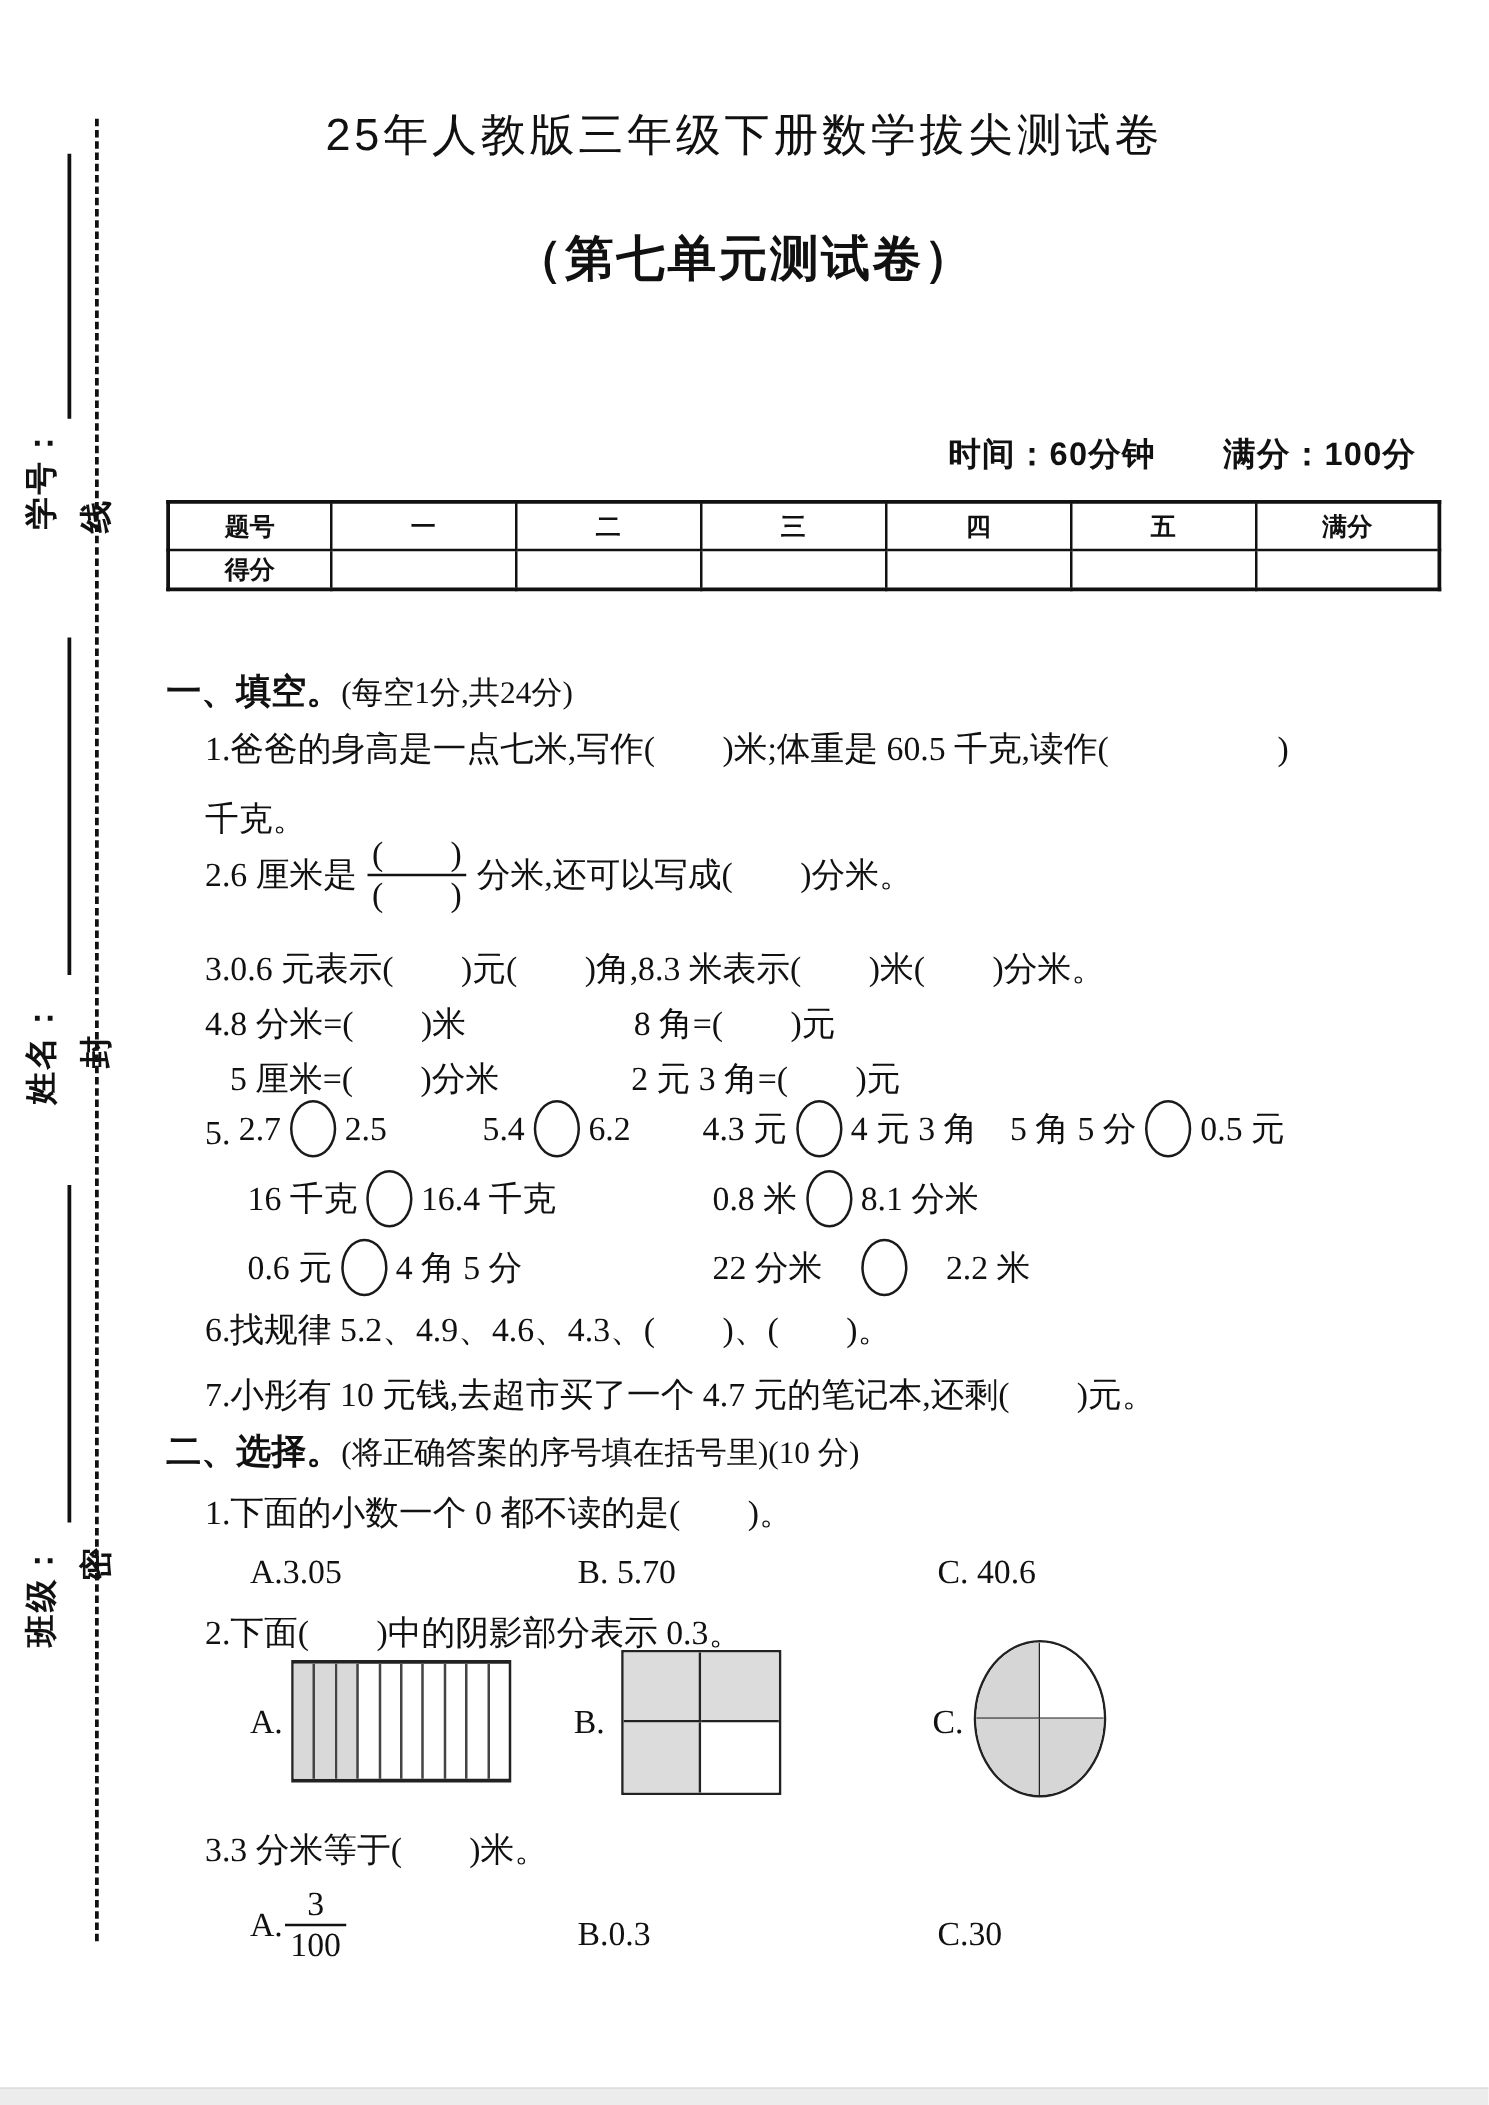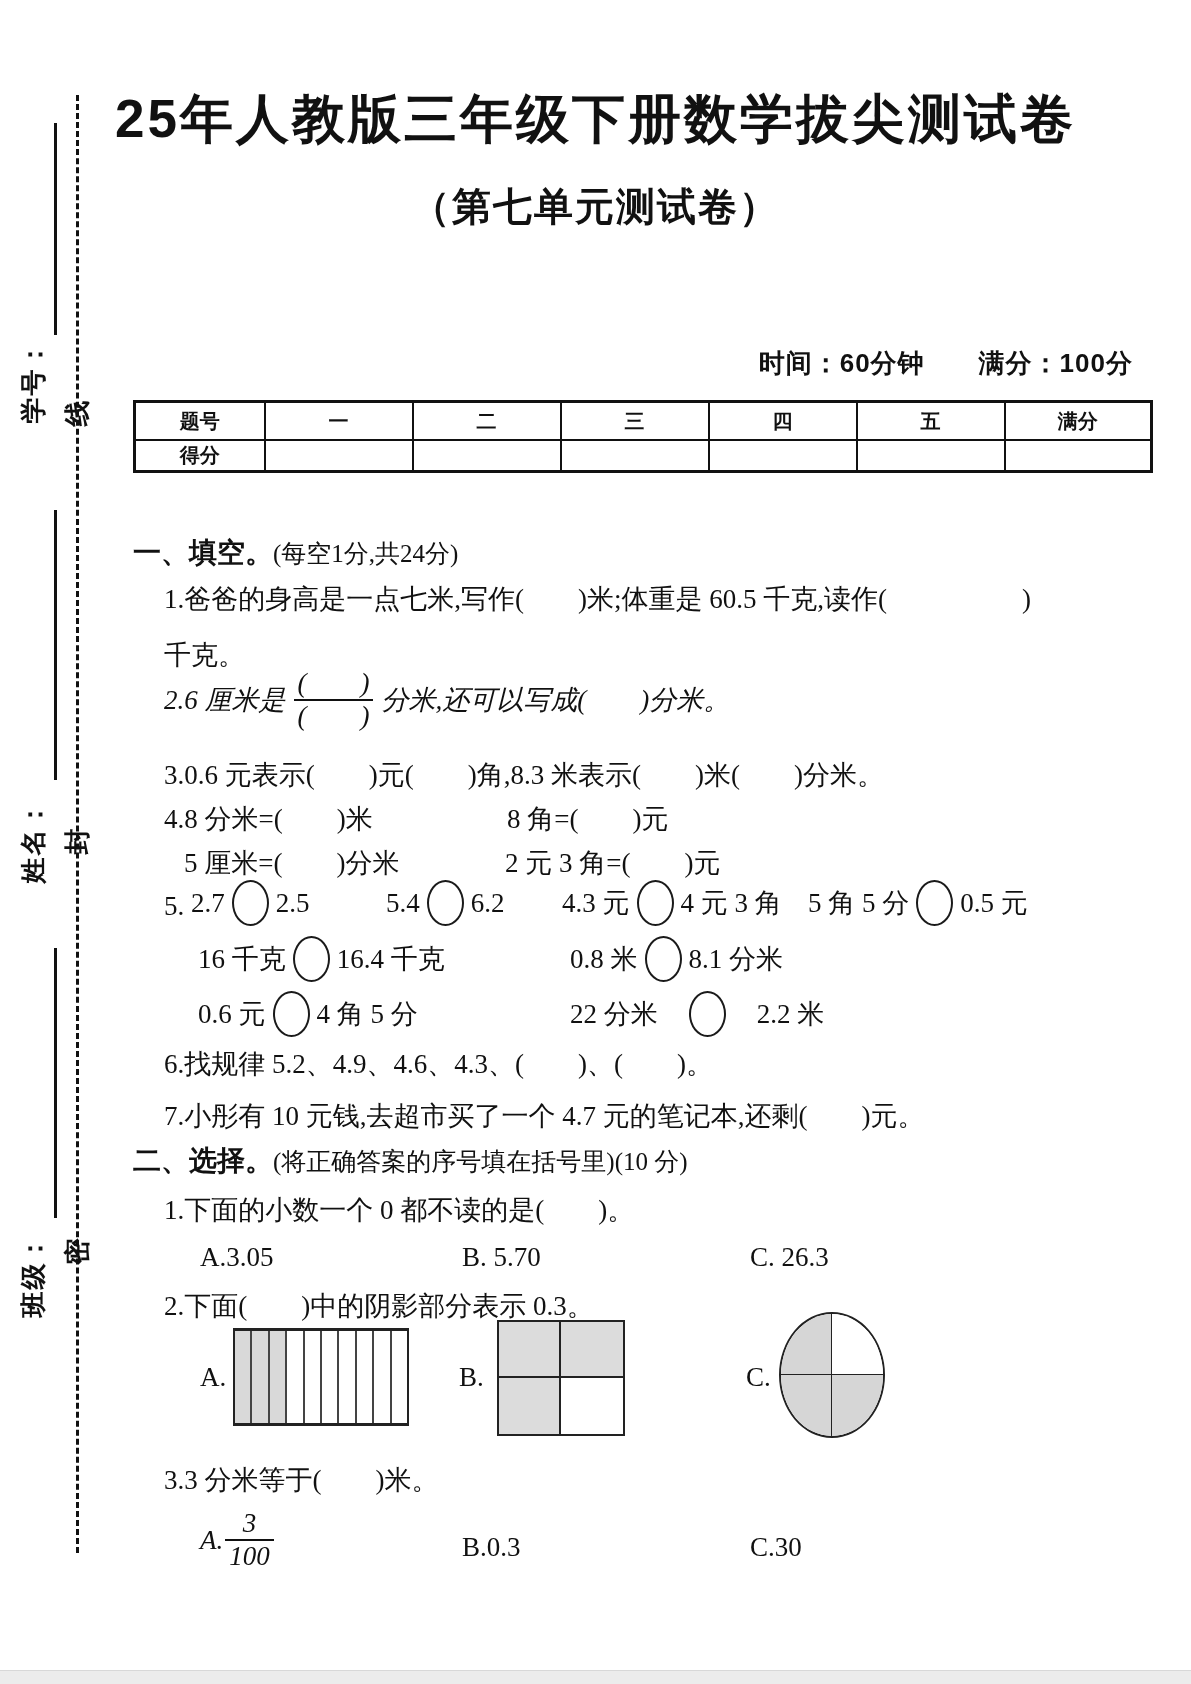--- a/index.html
+++ b/index.html
@@ -1,21 +1,21 @@
 <!DOCTYPE html>
 <html><head>
 <meta charset="utf-8">
 <style>
   html,body{margin:0;padding:0;background:#ffffff;}
   .page{position:relative;width:1191px;height:1684px;background:#ffffff;overflow:hidden;
         font-family:"Liberation Serif","DejaVu Serif",serif;color:#111;}
   .abs{position:absolute;}
 
   
-  .title{top:84px;left:0;width:1191px;text-align:center;font-size:53px;font-weight:bold;
+  .title{top:84px;left:0;width:1191px;text-align:center;font-size:36px;font-weight:normal;
          letter-spacing:3px;font-family:"Liberation Sans","DejaVu Sans",sans-serif;}
   .subtitle{top:180px;left:0;width:1191px;text-align:center;font-size:39px;font-weight:bold;
             letter-spacing:2px;font-family:"Liberation Sans","DejaVu Sans",sans-serif;}
   .info{top:346px;right:58px;font-size:26px;font-weight:bold;letter-spacing:1px;
         font-family:"Liberation Sans","DejaVu Sans",sans-serif;}
 
   
   .score-table{top:400px;left:133px;width:1017px;border-collapse:collapse;table-layout:fixed;}
   .score-table td{border:2px solid #111;text-align:center;font-size:20px;font-weight:bold;
                   font-family:"Liberation Sans","DejaVu Sans",sans-serif;padding:0;}
@@ -25,21 +25,21 @@
 
   
   .line{font-size:27px;white-space:nowrap;}
   .sec-head .lead{font-size:28px;font-weight:bold;font-family:"Liberation Sans","DejaVu Sans",sans-serif;}
   .sec-head .note{font-size:25px;}
 
   
   .frac{display:inline-flex;flex-direction:column;align-items:center;vertical-align:middle;margin:0 8px;}
   .frac .ftop{padding:0 4px;line-height:1.15;}
   .frac .fbot{border-top:2.5px solid #111;padding:0 4px;line-height:1.15;}
-  .q2row{display:flex;align-items:center;font-style:italic;}
+  .q2row{display:flex;align-items:center;}
 
   
   .cmp{display:inline-flex;align-items:center;font-size:27px;white-space:nowrap;}
   .cmp-circle{width:33px;height:42px;border:2.5px solid #1a1a1a;border-radius:50%;
               margin:0 7px;display:inline-block;background:#fff;}
 
   
   .vline{border-left:3px solid #111;width:0;}
   .dashline{border-left:3px dashed #111;width:0;}
   .vlabel{font-size:26px;font-weight:bold;letter-spacing:2px;white-space:nowrap;
@@ -197,21 +197,21 @@
   <div class="abs line" style="left:164px;top:1046px;">6.找规律 5.2、4.9、4.6、4.3、(　　)、(　　)。</div>
   <div class="abs line" style="left:164px;top:1098px;">7.小彤有 10 元钱,去超市买了一个 4.7 元的笔记本,还剩(　　)元。</div>
 
   <div class="abs line sec-head" style="left:133px;top:1142px;">
     <span class="lead">二、选择。</span><span class="note">(将正确答案的序号填在括号里)(10 分)</span>
   </div>
 
   <div class="abs line" style="left:164px;top:1192px;">1.下面的小数一个 0 都不读的是(　　)。</div>
   <div class="abs line" style="left:200px;top:1242px;">A.3.05</div>
   <div class="abs line" style="left:462px;top:1242px;">B. 5.70</div>
-  <div class="abs line" style="left:750px;top:1242px;">C. 26.3</div>
+  <div class="abs line" style="left:750px;top:1242px;">C. 40.6</div>
 
   <div class="abs line" style="left:164px;top:1288px;">2.下面(　　)中的阴影部分表示 0.3。</div>
 
   <div class="abs shape-label" style="left:200px;top:1362px;">A.</div>
   <div class="abs stripbox" style="left:233px;top:1328px;width:172px;height:92px;">
       <div class="strip shaded"></div>
       <div class="strip shaded"></div>
       <div class="strip shaded"></div>
       <div class="strip"></div>
       <div class="strip"></div>

